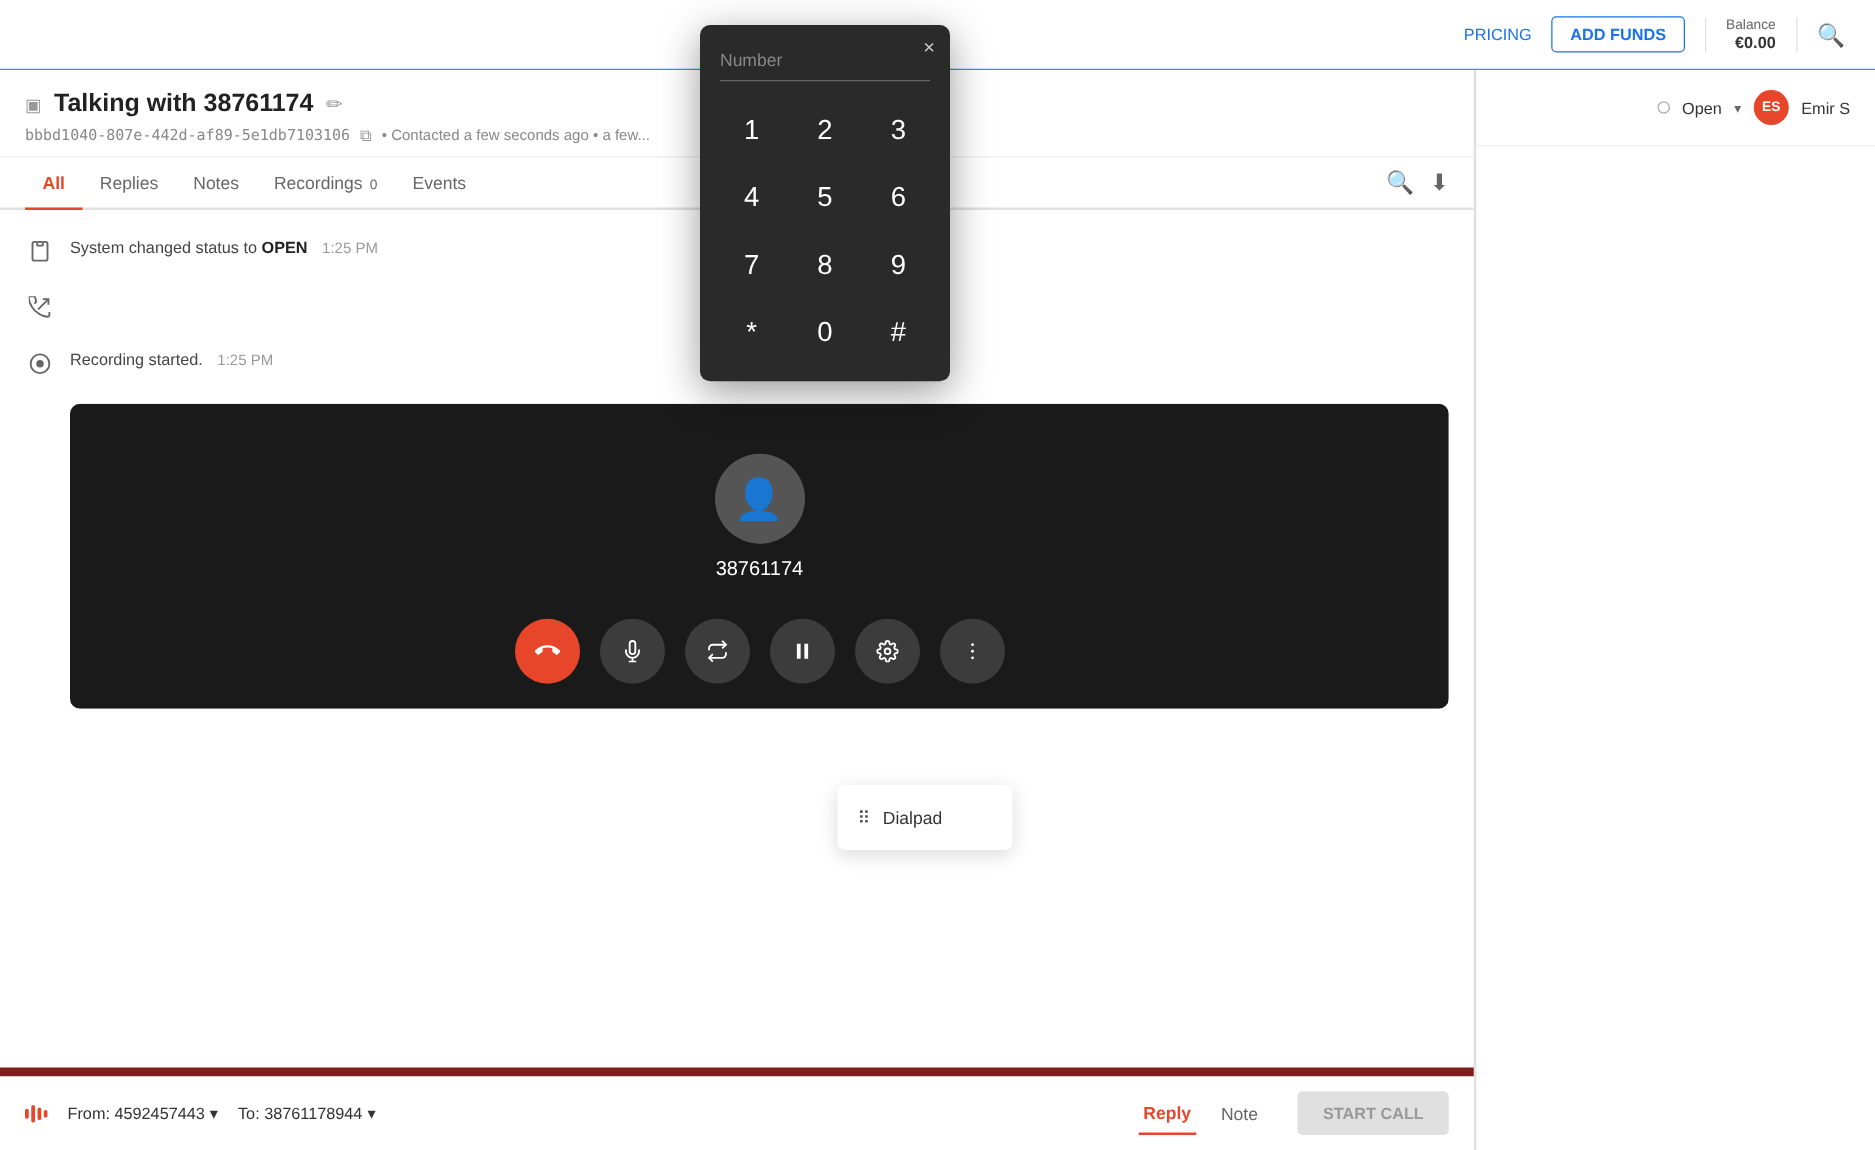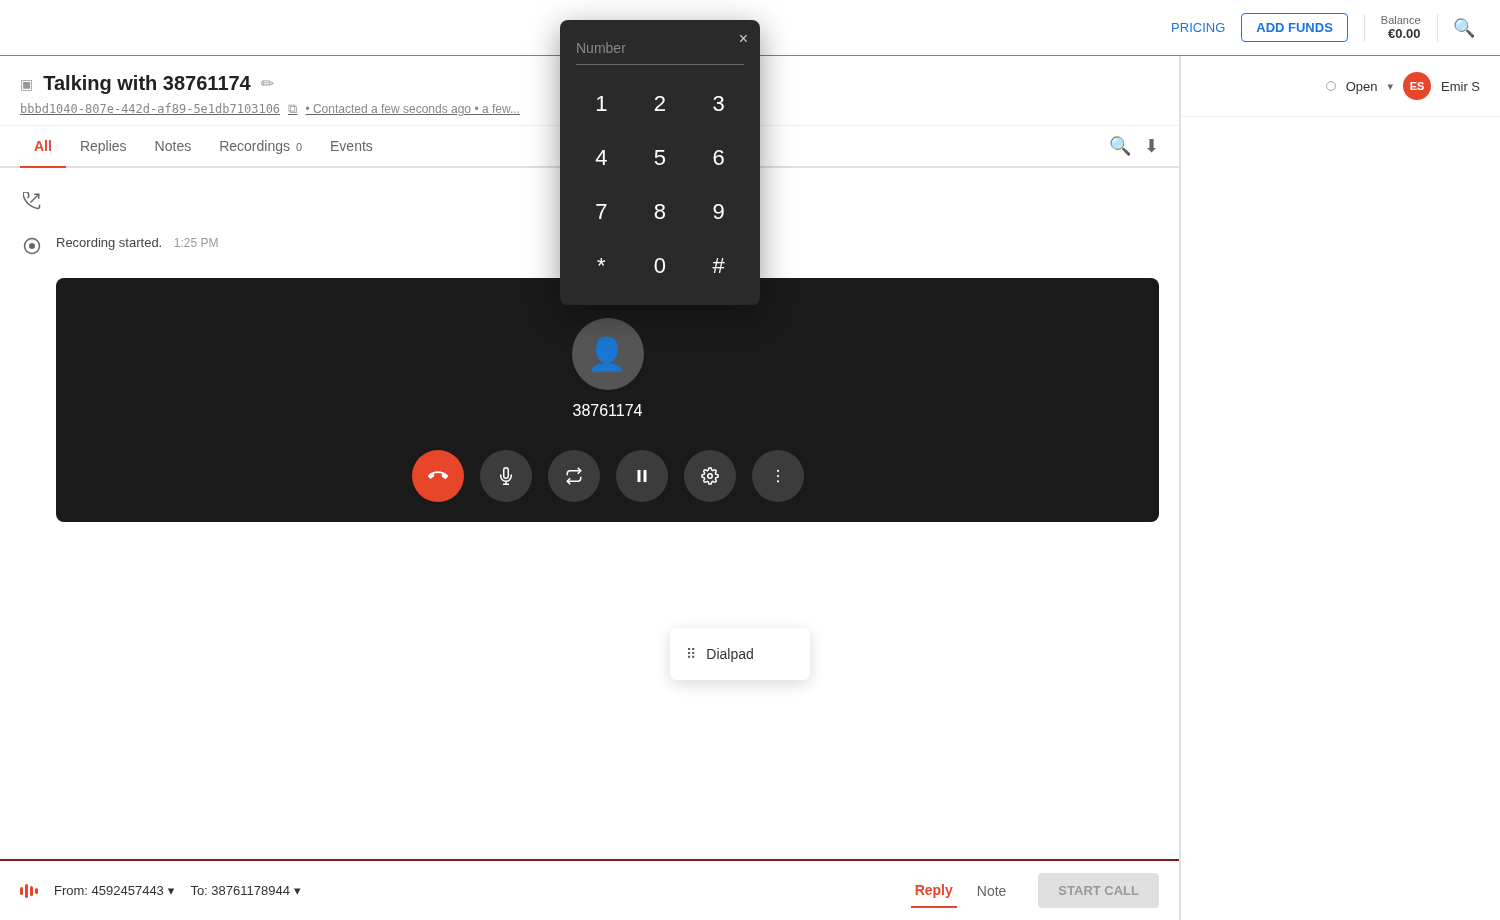--- a/index.html
+++ b/index.html
@@ -91,27 +91,25 @@
       font-weight: 700;
       color: #222;
     }
     .contact-edit-icon {
       color: #999;
       font-size: 16px;
       cursor: pointer;
     }
     .contact-meta {
       display: flex;
-      align-items: center;
       gap: 8px;
       font-size: 12px;
       color: #666;
       flex-wrap: nowrap;
       overflow: hidden;
-      text-decoration: underline;
     }
     .contact-id {
       font-size: 12px;
       color: #888;
       font-family: monospace;
     }
     .contact-copy-icon {
       color: #999;
       cursor: pointer;
       font-size: 13px;
@@ -283,21 +281,21 @@
     .call-btn-mute, .call-btn-transfer, .call-btn-hold, .call-btn-settings, .call-btn-more {
       background: rgba(255,255,255,0.15);
       color: #fff;
     }
     .call-btn-more {
       position: relative;
     }
 
     
     .compose-area {
-      border-top: 2px solid #7f1d1d;
+      border-top: 7px solid #7f1d1d;
       background: #fff;
       padding: 12px 20px;
       display: flex;
       align-items: center;
       justify-content: space-between;
     }
     .compose-left {
       display: flex;
       align-items: center;
       gap: 16px;
@@ -527,20 +525,32 @@
       </div>
       <div class="tab-item">Events</div>
       <div class="tabs-actions">
         <span class="tab-action-icon">🔍</span>
         <span class="tab-action-icon">⬇</span>
       </div>
     </div>
 
     <div class="activity-feed">
 
+      <div class="activity-item">
+        <div class="activity-icon">
+          <svg width="18" height="18" viewBox="0 0 24 24" fill="none" stroke="#666" stroke-width="2">
+            <rect x="9" y="2" width="6" height="4" rx="1"></rect>
+            <path d="M9 2H6a2 2 0 00-2 2v16a2 2 0 002 2h12a2 2 0 002-2V4a2 2 0 00-2-2h-3"></path>
+          </svg>
+        </div>
+        <div class="activity-text">
+          System changed status to <strong>OPEN</strong>
+          <span class="activity-time">1:25 PM</span>
+        </div>
+      </div>
 
       <div class="activity-item">
         <div class="activity-icon">
           <svg width="18" height="18" viewBox="0 0 24 24" fill="none" stroke="#666" stroke-width="2">
             <path d="M22 16.92v3a2 2 0 01-2.18 2 19.79 19.79 0 01-8.63-3.07A19.5 19.5 0 013.07 10.8 19.79 19.79 0 01.01 2.22 2 2 0 012 .04h3a2 2 0 012 1.72c.127.96.361 1.903.7 2.81a2 2 0 01-.45 2.11L6.09 7.91"></path>
             <polyline points="15 3 21 3 21 9"></polyline>
             <line x1="10" y1="14" x2="21" y2="3"></line>
           </svg>
         </div>
       </div>

